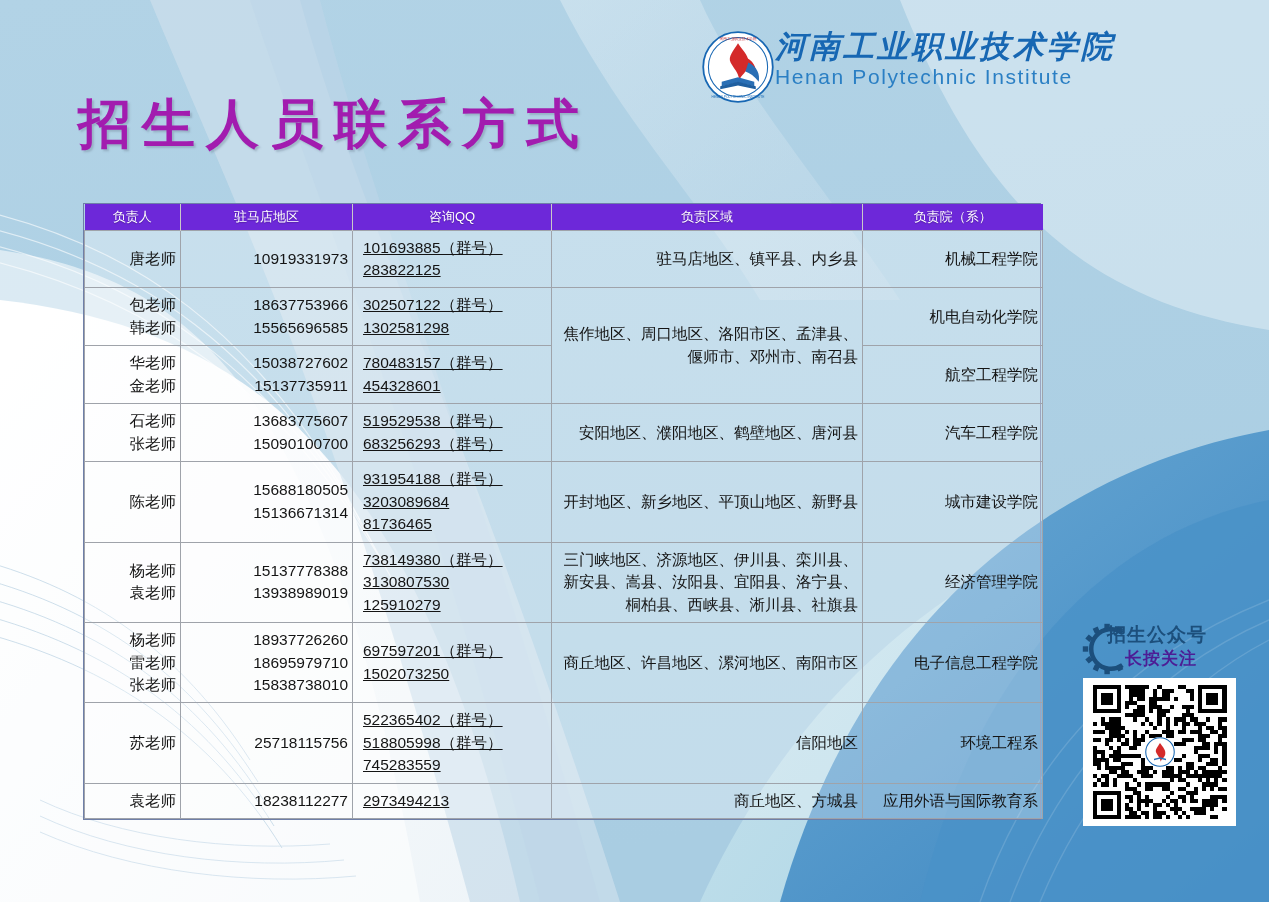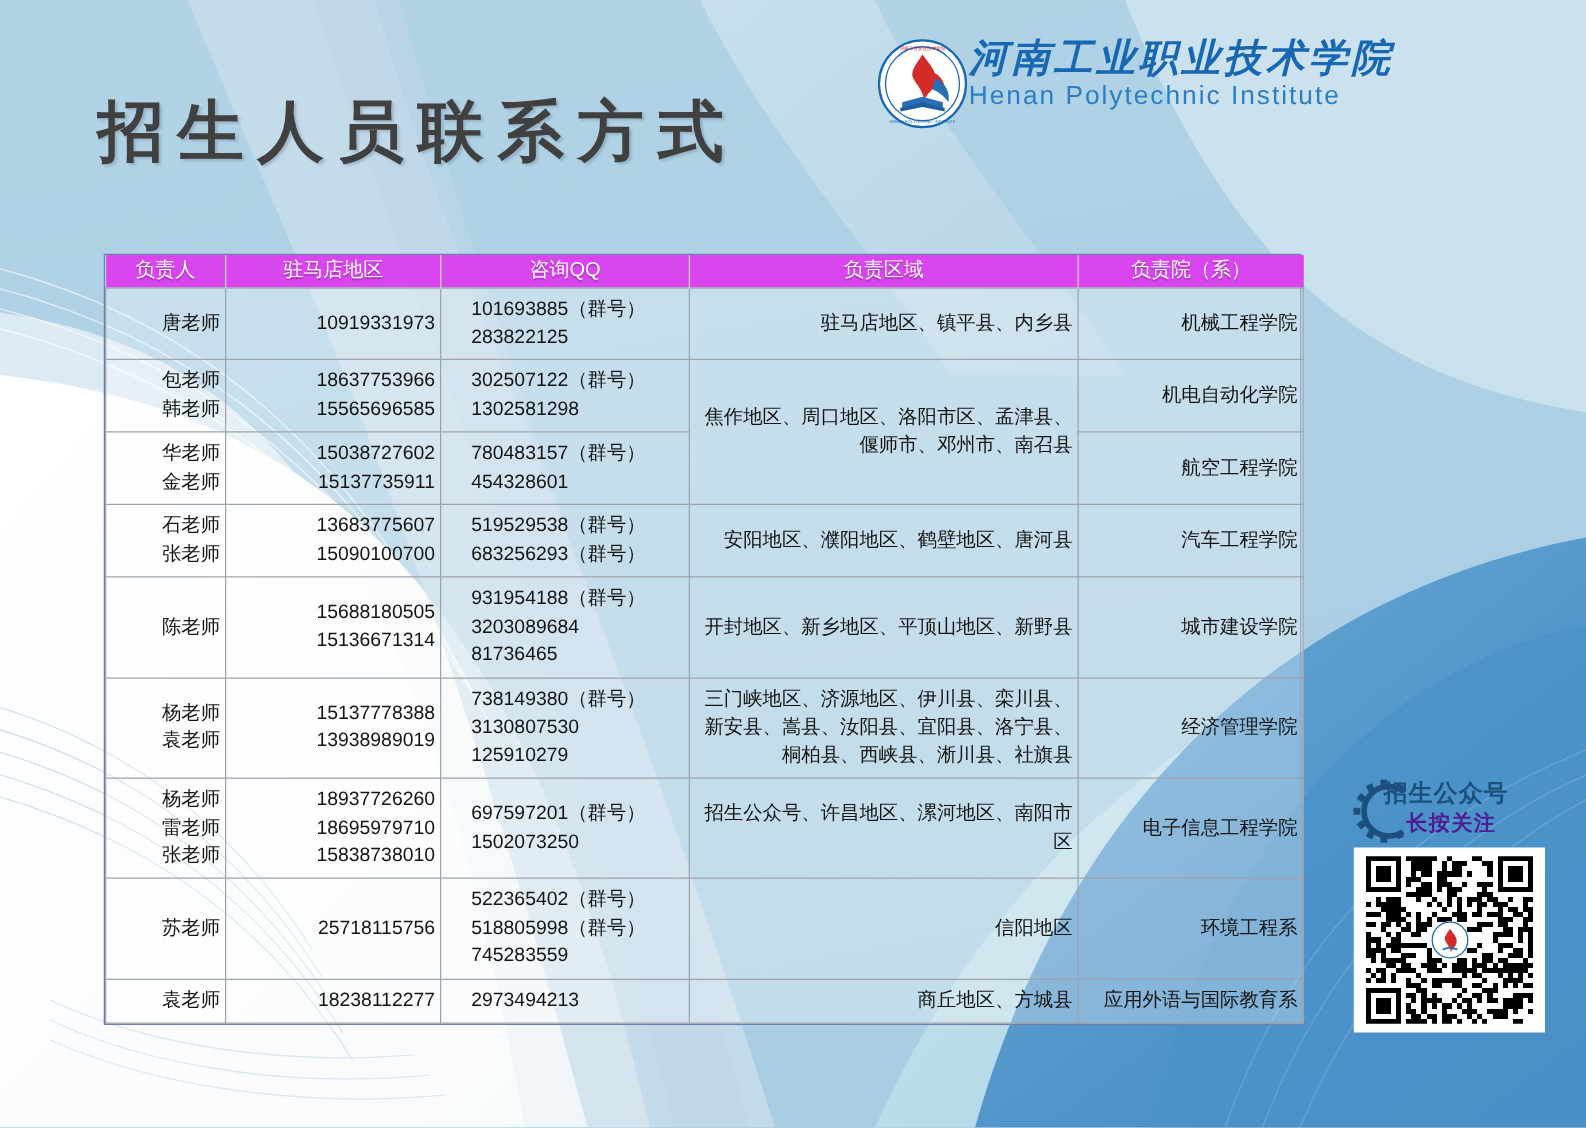--- a/index.html
+++ b/index.html
@@ -10,22 +10,22 @@
     background:#aed0e3;
   }
 
   
   #bg { position:absolute; inset:0; z-index:0; }
 
   
   .header { position:absolute; top:0; left:0; width:1269px; height:195px; z-index:5; }
 
   .page-title {
-    position:absolute; left:78px; top:79px;
-    font-size:53px; font-weight:bold; color:#404040;
+    position:absolute; left:78px; top:97px;
+    font-size:53px; font-weight:bold; color:#a21caf;
     letter-spacing:11px; line-height:1;
     text-shadow:2px 2px 2px rgba(120,140,160,.45);
     white-space:nowrap;
   }
 
   .brand { position:absolute; right:58px; top:30px; width:510px; }
   .brand-row { display:flex; align-items:flex-start; }
   .emblem { width:74px; height:74px; flex:0 0 74px; }
   .brand-names { display:flex; flex-direction:column; }
   .brand-cn {
@@ -46,35 +46,35 @@
   .tag-blk { font-size:25px; font-weight:bold; color:#1b1b1b; letter-spacing:1px; }
   .tag-code { font-size:40px; font-weight:normal; color:#111; letter-spacing:1px; margin-left:6px; }
 
   
   .table-wrap {
     position:absolute; left:83px; top:203px; width:958px; z-index:6;
     border:1px solid #6f7fa8;
   }
   table { border-collapse:collapse; width:100%; table-layout:fixed; }
   thead th {
-    background:#d946ef; color:#ffffff;
-    font-size:16px; font-weight:normal; height:26px;
+    background:#6d28d9; color:#ffffff;
+    font-size:13px; font-weight:normal; height:26px;
     border-right:1px solid #c9c9c9;
     text-shadow:0 1px 1px rgba(0,0,0,.25);
   }
   thead th:last-child { border-right:none; }
 
   tbody td {
     border:1px solid #9fa3aa;
     font-size:15.5px; color:#141414;
     text-align:right; vertical-align:middle;
     padding:6px 4px; line-height:1.45;
     background:rgba(255,255,255,.30);
   }
-  td.qq { text-align:left; padding-left:24px; }
+  td.qq { text-align:left; padding-left:10px;text-decoration:underline; }
   td.nm, td.ph { white-space:nowrap; }
   .cw1 { width:96px; } .cw2 { width:172px; } .cw3 { width:199px; }
   .cw4 { width:311px; } .cw5 { width:180px; }
 
   
   .qr-block { position:absolute; left:1083px; top:616px; z-index:7; width:160px; }
   .qr-head { position:relative; height:62px; }
   .gear { position:absolute; left:-2px; top:6px; width:54px; height:54px; }
   .qr-cn {
     position:absolute; left:24px; top:6px; white-space:nowrap;
@@ -246,21 +246,21 @@
           <td class="nm">杨老师<br>袁老师</td>
           <td class="ph">15137778388<br>13938989019</td>
           <td class="qq">738149380（群号）<br>3130807530<br>125910279</td>
           <td class="rg">三门峡地区、济源地区、伊川县、栾川县、新安县、嵩县、汝阳县、宜阳县、洛宁县、桐柏县、西峡县、淅川县、社旗县</td>
           <td class="dp">经济管理学院</td>
         </tr>
         <tr>
           <td class="nm">杨老师<br>雷老师<br>张老师</td>
           <td class="ph">18937726260<br>18695979710<br>15838738010</td>
           <td class="qq">697597201（群号）<br>1502073250</td>
-          <td class="rg">招生公众号、许昌地区、漯河地区、南阳市区</td>
+          <td class="rg">商丘地区、许昌地区、漯河地区、南阳市区</td>
           <td class="dp">电子信息工程学院</td>
         </tr>
         <tr>
           <td class="nm">苏老师</td>
           <td class="ph">25718115756</td>
           <td class="qq">522365402（群号）<br>518805998（群号）<br>745283559</td>
           <td class="rg">信阳地区</td>
           <td class="dp">环境工程系</td>
         </tr>
         <tr>

